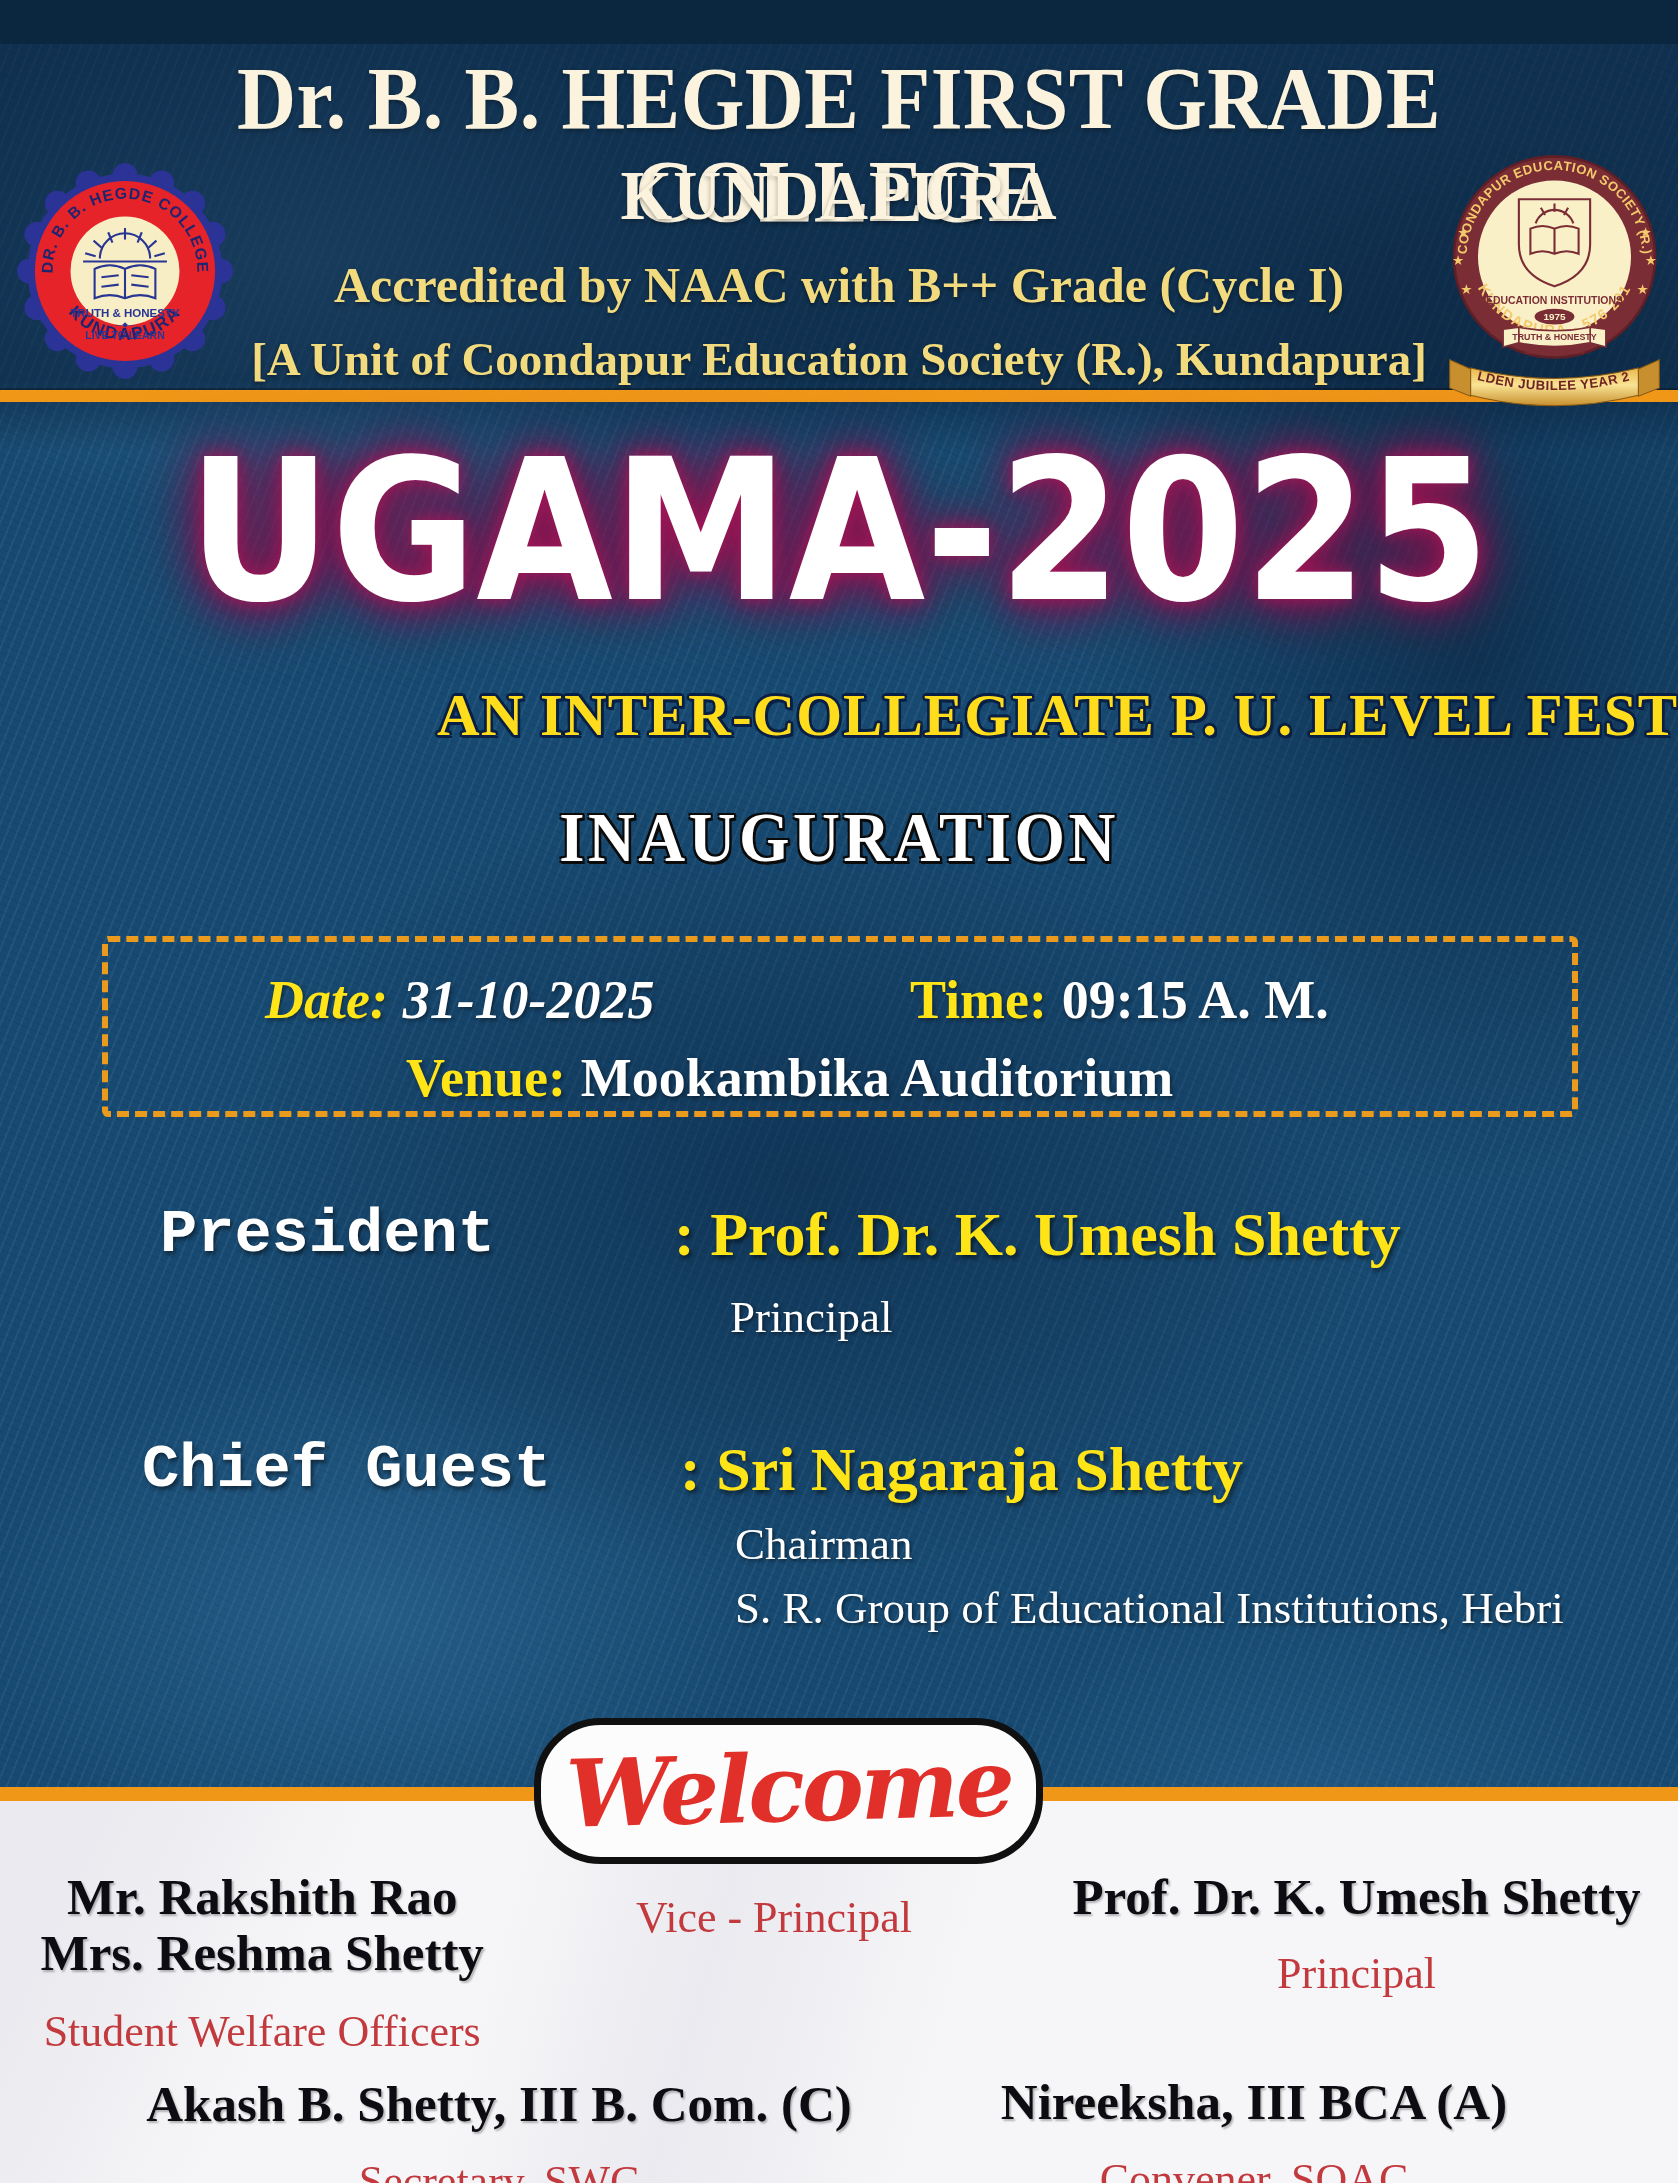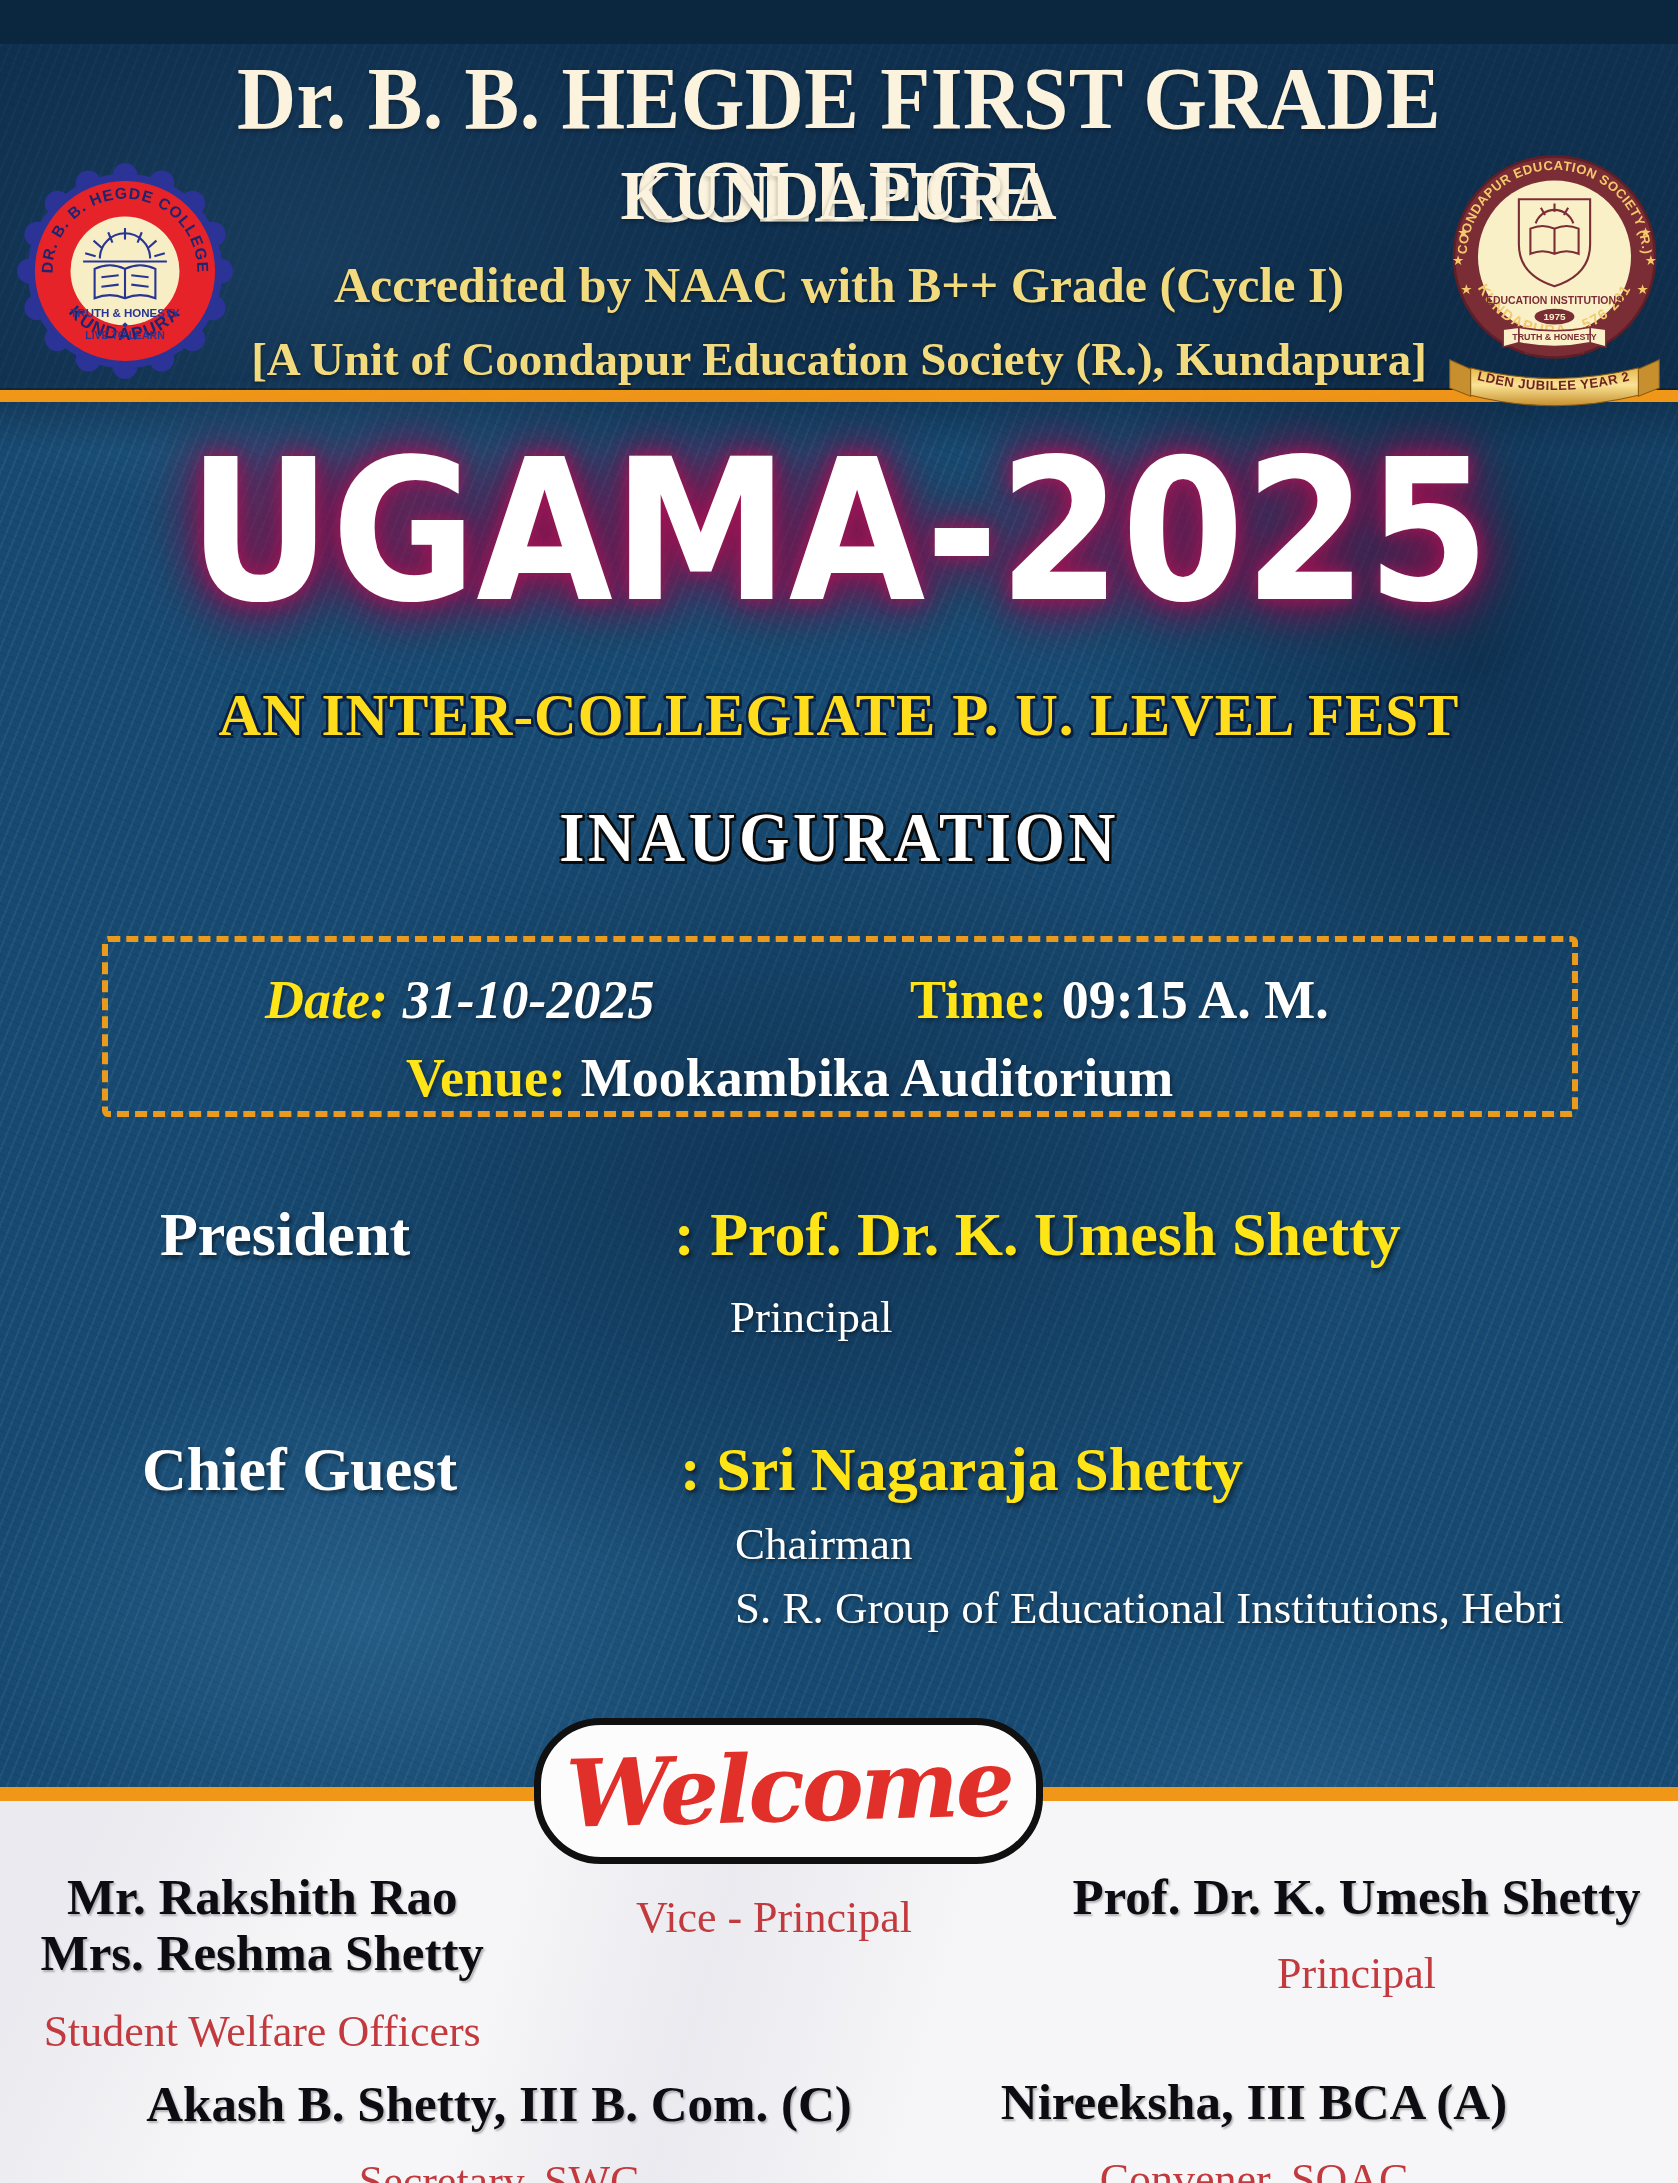--- a/index.html
+++ b/index.html
@@ -30,35 +30,35 @@
   .society-line{top:288px;font-weight:600;font-size:47px;color:#f2da7e;text-shadow:0 1.6px 4.2px rgba(0,0,0,.45);}
   .rule{left:0;right:0;background:#f09718;}
   .rule-top{top:346px;height:11.5px;box-shadow:0 -2.1px 0 rgba(0,0,0,.28);}
   .rule-bottom{top:1743px;height:13.6px;z-index:3;}
 
   
   .event-title{top:389px;font-family:"DejaVu Sans",sans-serif;font-weight:800;font-size:182px;line-height:1;
     color:#ffffff;transform:scale(.97,1.08);transform-origin:center top;
     text-shadow:0 0 15.7px rgba(165,22,88,.95),0 0 37px rgba(152,16,78,.85),0 0 71px rgba(140,12,70,.7),0 6.3px 50px rgba(140,12,70,.5);}
   .fest-subtitle{top:637px;font-weight:700;font-size:59px;color:#ffdd1d;letter-spacing:1px;
-    text-shadow:2.6px 3.1px 0 #0a1f44,-2.1px -2.1px 0 #0a1f44,2.1px -2.1px 0 #0a1f44,-2.1px 2.1px 0 #0a1f44,0 2.6px 0 #0a1f44,2.6px 0 0 #0a1f44,0 -2.6px 0 #0a1f44,-2.6px 0 0 #0a1f44;}
+    text-shadow:2.6px 3.1px 0 #0a1f44,-2.1px -2.1px 0 #0a1f44,2.1px -2.1px 0 #0a1f44,-2.1px 2.1px 0 #0a1f44,0 2.6px 0 #0a1f44,2.6px 0 0 #0a1f44,0 -2.6px 0 #0a1f44,-2.6px 0 0 #0a1f44;text-align:right;}
   .inauguration{top:755px;font-weight:700;font-size:69px;color:#ffffff;letter-spacing:3.7px;transform:scaleX(.94);
     text-shadow:2.6px 3.1px 0 #0b0b0b,-2.1px -2.1px 0 #0b0b0b,2.1px -2.1px 0 #0b0b0b,-2.1px 2.1px 0 #0b0b0b,0 2.6px 0 #0b0b0b,2.6px 0 0 #0b0b0b;}
 
   
   .info-box{left:102px;top:892px;width:1464px;height:169px;border:6.8px dashed #ea9a1d;border-radius:6.3px;}
   .info-group{position:absolute;white-space:nowrap;font-size:54px;text-shadow:1.6px 2.1px 4.2px rgba(0,0,0,.45);}
   .info-label{color:#ffe417;font-weight:600;}
   .info-value{color:#ffffff;font-weight:700;margin-left:14.7px;}
   .g-date{left:157px;top:27px;font-style:italic;}
   .g-time{left:802px;top:27px;}
   .g-venue{left:298px;top:105px;}
 
   
-  .dig-role{font-weight:700;font-size:62px;color:#ffffff;white-space:nowrap;text-shadow:2.1px 2.6px 4.2px rgba(0,0,0,.5);}
+  .dig-role{font-weight:700;font-size:62px;color:#ffffff;white-space:nowrap;text-shadow:2.1px 2.6px 4.2px rgba(0,0,0,.5);font-family:Liberation Mono, monospace;}
   .dig-name{font-weight:700;font-size:62px;color:#ffe417;white-space:nowrap;text-shadow:2.1px 2.6px 4.2px rgba(0,0,0,.55);font-family:Liberation Serif, serif;}
   .dig-detail{font-weight:400;font-size:45px;color:#ffffff;white-space:nowrap;text-shadow:1.6px 2.1px 3.7px rgba(0,0,0,.5);}
   .p-role{left:160px;top:1155px;}
   .p-name{left:674px;top:1155px;}
   .p-d1{left:730px;top:1247px;}
   .c-role{left:142px;top:1390px;}
   .c-name{left:680px;top:1390px;}
   .c-d1{left:735px;top:1474px;}
   .c-d2{left:735px;top:1538px;}
 

